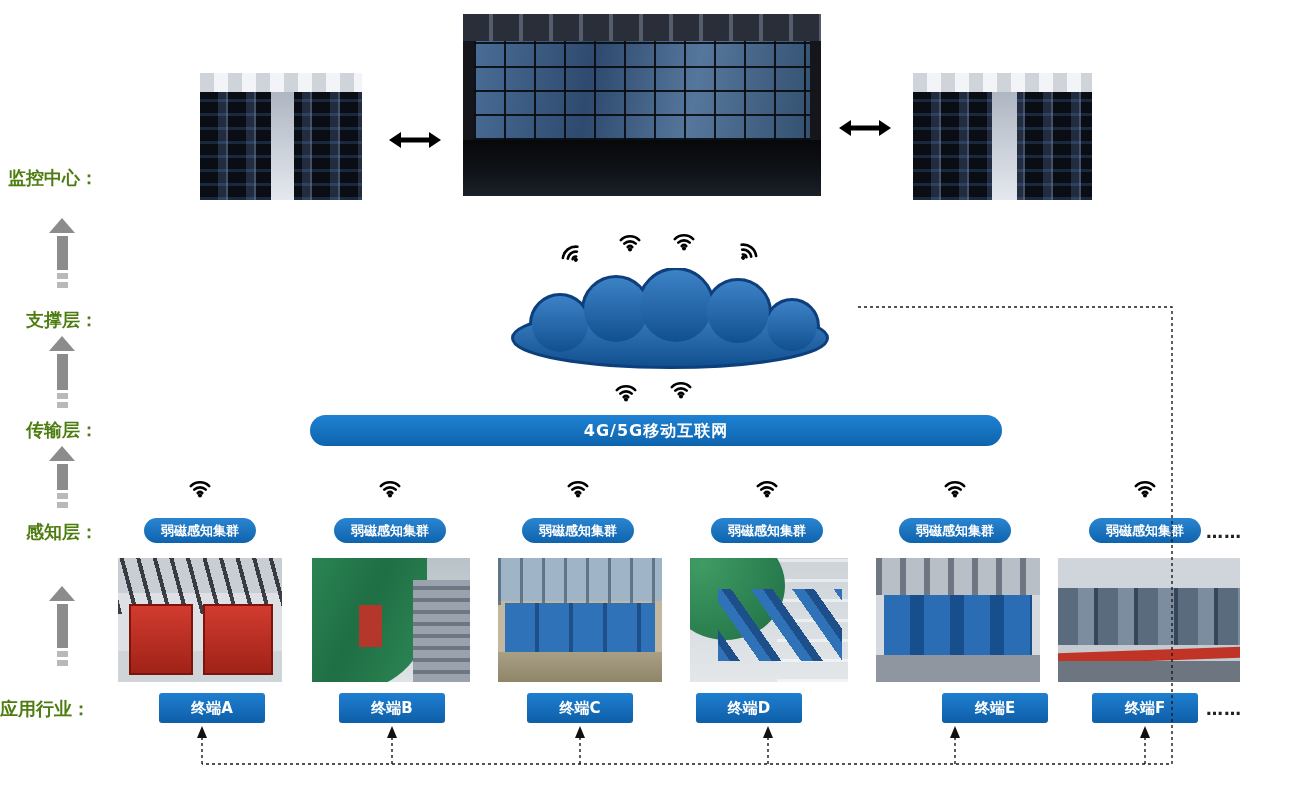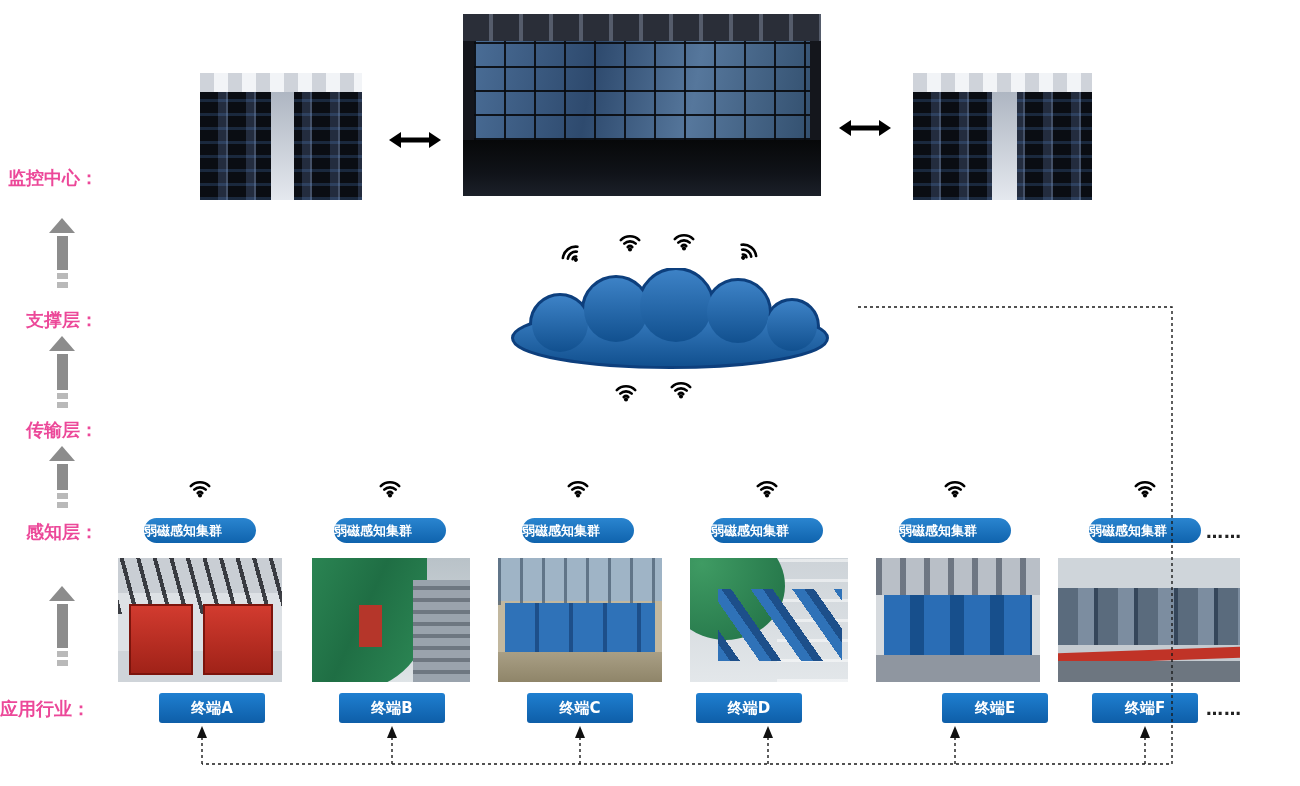--- a/index.html
+++ b/index.html
@@ -1,20 +1,20 @@
 <!DOCTYPE html>
 <html><head>
 <meta charset="utf-8">
 <style>
   html,body{margin:0;padding:0;background:#fff;}
   .stage{position:relative;width:1300px;height:786px;background:#fff;overflow:hidden;
          font-family:"DejaVu Sans","Liberation Sans",sans-serif;}
 
   
-  .layer-label{position:absolute;font-size:18px;font-weight:bold;color:#ec4899;white-space:nowrap;}
+  .layer-label{position:absolute;font-size:18px;font-weight:bold;color:#4d7c0f;white-space:nowrap;}
 
   
   .up-arrow{position:absolute;width:26px;display:flex;flex-direction:column;align-items:center;gap:3px;}
   .up-arrow .head{width:0;height:0;border-left:13px solid transparent;border-right:13px solid transparent;border-bottom:15px solid #8c8c8c;}
   .up-arrow .shaft{width:11px;flex:1;background:#8c8c8c;}
   .up-arrow .seg{width:11px;height:6px;background:#b9b9b9;flex:0 0 auto;}
 
   
   .photo{position:absolute;overflow:hidden;background:#ccc;}
   
@@ -63,21 +63,21 @@
   .cloud{position:absolute;}
   .cloud svg{position:absolute;left:0;top:0;}
   .cloud-text{position:absolute;left:0;right:0;top:42px;text-align:center;color:#fff;
       font-size:27px;font-weight:bold;letter-spacing:3px;white-space:pre;}
 
   
   .net-bar{position:absolute;height:31px;line-height:31px;border-radius:16px;text-align:center;
       background:linear-gradient(#1e82d2,#0f63ad);color:#fff;font-weight:bold;font-size:16px;letter-spacing:1px;}
 
   
-  .badge{position:absolute;width:112px;height:25px;line-height:25px;border-radius:13px;text-align:left;
+  .badge{position:absolute;width:112px;height:25px;line-height:25px;border-radius:13px;text-align:center;
       background:linear-gradient(#2a85d0,#0f63ad);color:#fff;font-size:13px;font-weight:bold;}
 
   
   .term{position:absolute;width:106px;height:30px;line-height:30px;border-radius:3px;text-align:center;
       background:linear-gradient(#1f7fd0,#0e5ea8);color:#fff;font-size:15px;font-weight:bold;}
 
   .dots{position:absolute;font-weight:bold;font-size:17px;color:#222;letter-spacing:1px;}
 
   .wifi{position:absolute;width:26px;height:21px;}
   .dbl-arrow{position:absolute;}
@@ -216,20 +216,21 @@
   </svg>
   <svg class="wifi" style="left:668px;top:378px" viewBox="0 0 24 19">
     <g fill="none" stroke="#000" stroke-width="2.4" stroke-linecap="round">
       <path d="M3.5 8.2 A12 12 0 0 1 20.5 8.2"></path>
         <path d="M6.7 11.5 A7.6 7.6 0 0 1 17.3 11.5"></path>
         <path d="M9.9 14.6 A3.1 3.1 0 0 1 14.1 14.6"></path>
     </g>
       <circle cx="12" cy="16.8" r="1.9" fill="#000"></circle>
   </svg>
 
+  <div class="net-bar" style="left:310px;top:415px;width:692px">4G/5G移动互联网</div>
 
   <svg class="wifi" style="left:187px;top:477px" viewBox="0 0 24 19">
     <g fill="none" stroke="#000" stroke-width="2.4" stroke-linecap="round">
       <path d="M3.5 8.2 A12 12 0 0 1 20.5 8.2"></path>
         <path d="M6.7 11.5 A7.6 7.6 0 0 1 17.3 11.5"></path>
         <path d="M9.9 14.6 A3.1 3.1 0 0 1 14.1 14.6"></path>
     </g>
       <circle cx="12" cy="16.8" r="1.9" fill="#000"></circle>
   </svg>
   <svg class="wifi" style="left:377px;top:477px" viewBox="0 0 24 19">

